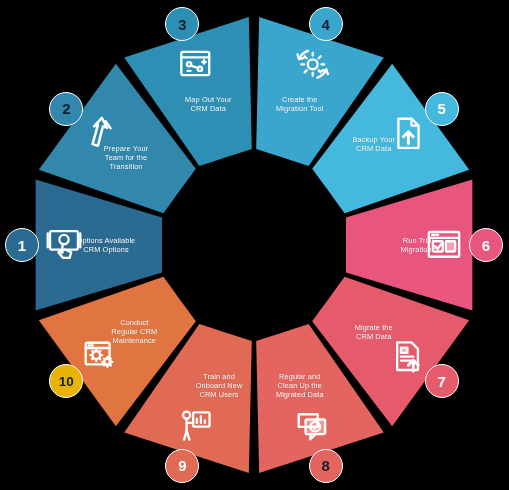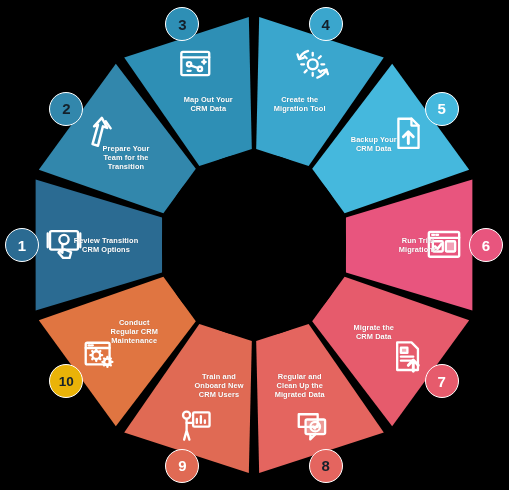--- a/index.html
+++ b/index.html
@@ -3,21 +3,21 @@
 <meta charset="utf-8">
 <style>
   html,body{margin:0;padding:0;background:#000;}
   body{width:509px;height:490px;overflow:hidden;
        font-family:"Liberation Sans","DejaVu Sans",sans-serif;}
   #stage{position:relative;width:509px;height:490px;background:#000;}
   #wheel{position:absolute;left:0;top:0;width:509px;height:490px;}
   .seg-label{
     position:absolute;
     color:#ffffff;
-    font-weight:bold;
+    font-weight:normal;
     font-size:7.4px;
     line-height:9.2px;
     text-align:center;
     letter-spacing:.1px;
     width:92px;
     transform:translate(-50%,-50%);
     pointer-events:none;
     text-shadow:0 0 1px rgba(0,0,0,.25);
   }
   .badge{
@@ -137,21 +137,21 @@
           <circle cx="16.6" cy="15.4" r="2.1"></circle>
           <path d="M16.6 12.2v.9M16.6 17.7v.9M13.4 15.4h.9M18.9 15.4h.9M14.4 13.2l.7.7M18.1 16.9l.7.7M18.8 13.2l-.7.7M15.1 16.9l-.7.7"></path>
         </g>
       </g>
     <circle cx="254" cy="245" r="92" fill="#000000"></circle>
   </svg>
 
 
   <div id="labels">
       <div class="seg-label" style="left: 106px; top: 245px;">
-        <div>Review Transition</div>
+        <div>Options Available</div>
         <div>CRM Options</div>
       </div>
       <div class="seg-label" style="left: 126px; top: 158.008px;">
         <div>Prepare Your</div>
         <div>Team for the</div>
         <div>Transition</div>
       </div>
       <div class="seg-label" style="left: 208.265px; top: 104.244px;">
         <div>Map Out Your</div>
         <div>CRM Data</div>

